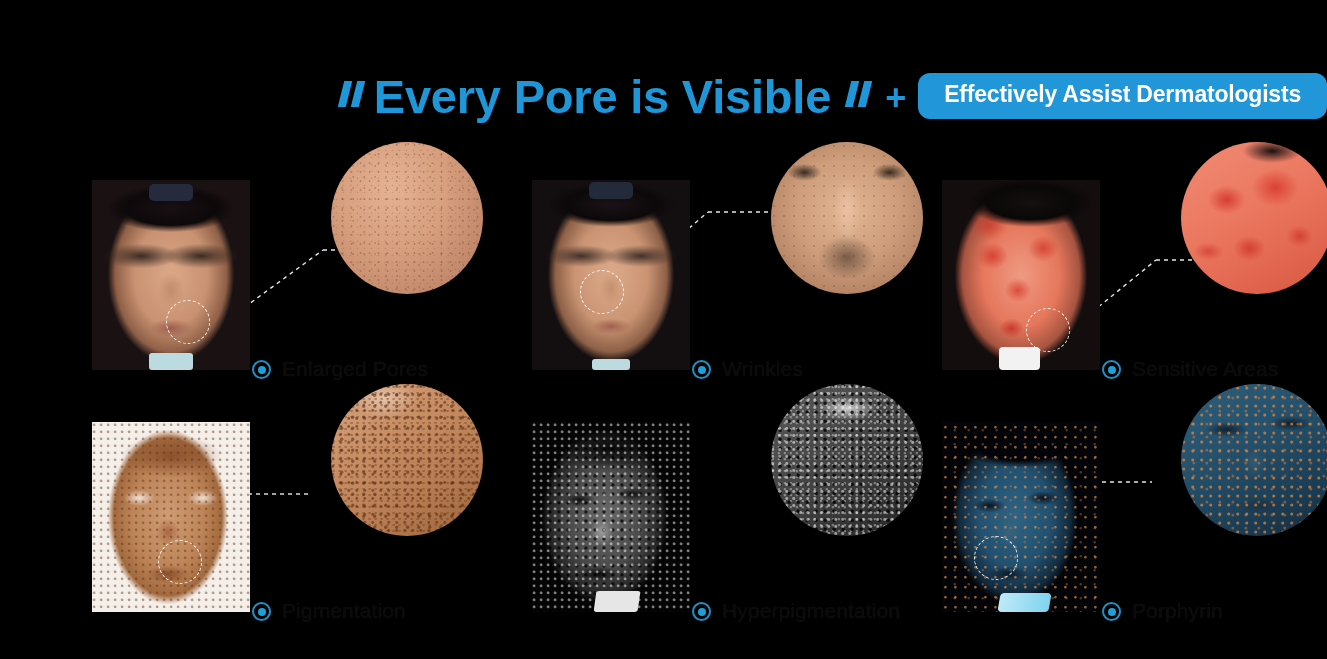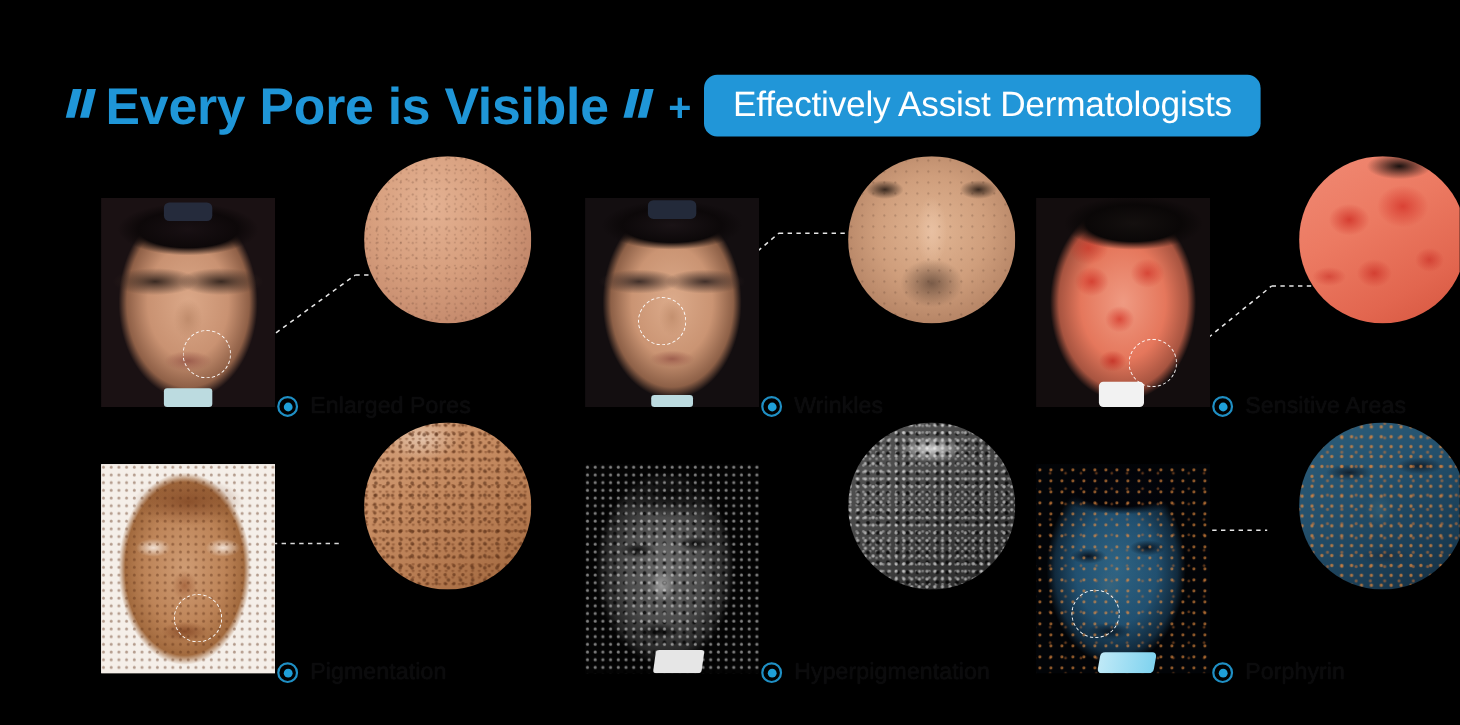--- a/index.html
+++ b/index.html
@@ -21,20 +21,21 @@
   }
 
   
   #header {
     position: absolute;
     left: 0; top: 60px;
     width: 1327px; height: 72px;
     display: flex;
     align-items: center;
     padding-left: 60px;
+    justify-content: flex-end;
   }
 
   .quote-mark {
     display: inline-block;
     position: relative;
     width: 30px; height: 30px;
     flex: 0 0 auto;
     margin-right: 6px;
   }
   .quote-mark.right { margin-left: 14px; margin-right: 10px; }
@@ -66,22 +67,22 @@
     margin: 0 12px 0 0;
     position: relative;
     top: 2px;
   }
 
   #badge {
     background: #2196d8;
     border-radius: 12px;
     padding: 9px 26px 11px 26px;
     color: #ffffff;
-    font-size: 32px;
-    font-weight: normal;
+    font-size: 23px;
+    font-weight: bold;
     white-space: nowrap;
     line-height: 1.1;
     letter-spacing: -0.2px;
   }
 
   
   .panel {
     position: absolute;
     width: 420px;
     height: 245px;

